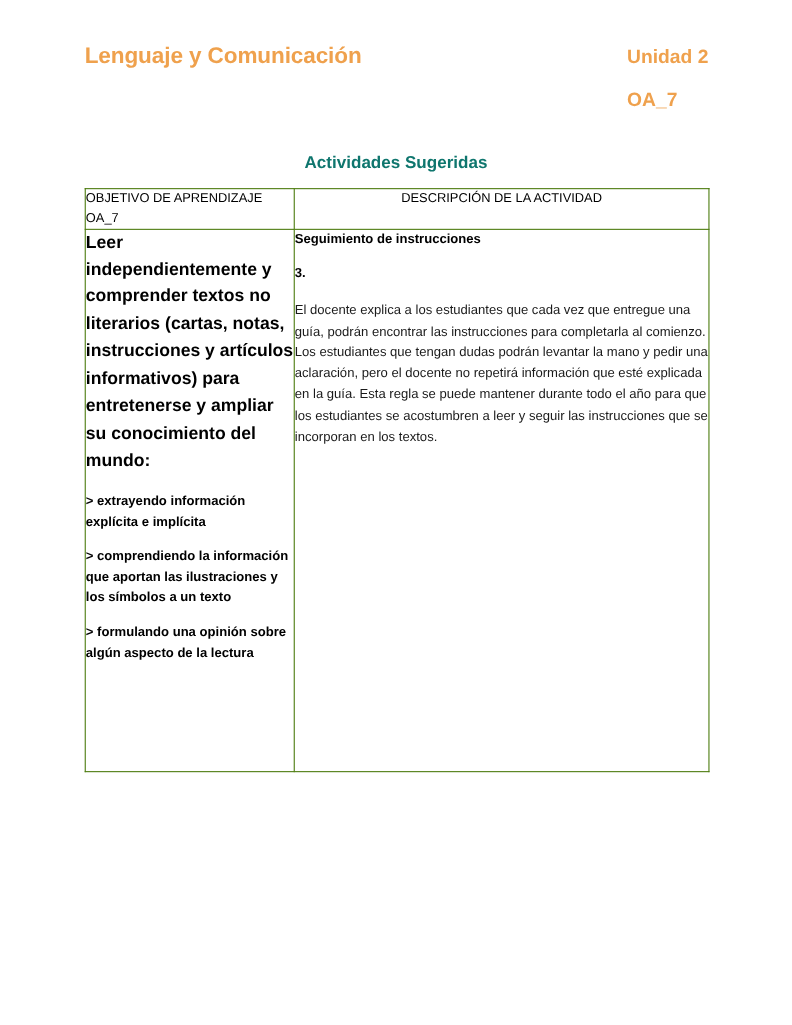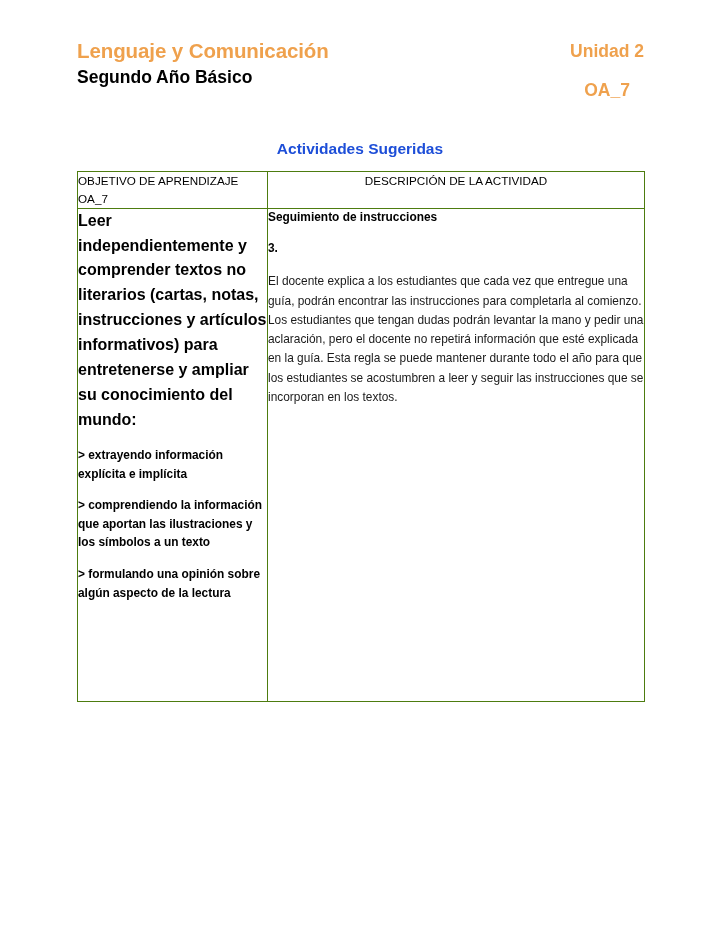--- a/index.html
+++ b/index.html
@@ -34,21 +34,21 @@
     justify-content: space-between;
     align-items: flex-start;
   }
   .header-left {
     display: flex;
     flex-direction: column;
   }
   .header-right {
     display: flex;
     flex-direction: column;
-    align-items: center;
+    align-items: flex-start;
     padding-top: 2px;
   }
   .subject-title {
     font-size: 20.5px;
     font-weight: bold;
     color: #EFA14D;
     line-height: 1.28;
     letter-spacing: -0.1px;
     white-space: nowrap;
   }
@@ -78,21 +78,21 @@
 
   
   .section-title {
     position: absolute;
     left: 0;
     top: 140px;
     width: 720px;
     text-align: center;
     font-size: 15.5px;
     font-weight: bold;
-    color: #1d4ed8;
+    color: #0f766e;
   }
 
   
   .activity-table {
     position: absolute;
     left: 77px;
     top: 171px;
     width: 567px;
     border-collapse: collapse;
     table-layout: fixed;
@@ -172,21 +172,20 @@
   }
 </style>
 </head>
 <body>
 
 <div class="page">
 
   <div class="doc-header">
     <div class="header-left">
       <div class="subject-title">Lenguaje y Comunicación</div>
-      <div class="grade-title">Segundo Año Básico</div>
     </div>
     <div class="header-right">
       <div class="unit-label">Unidad 2</div>
       <div class="oa-label">OA_7</div>
     </div>
   </div>
 
   <div class="section-title">Actividades Sugeridas</div>
 
   <table class="activity-table">

